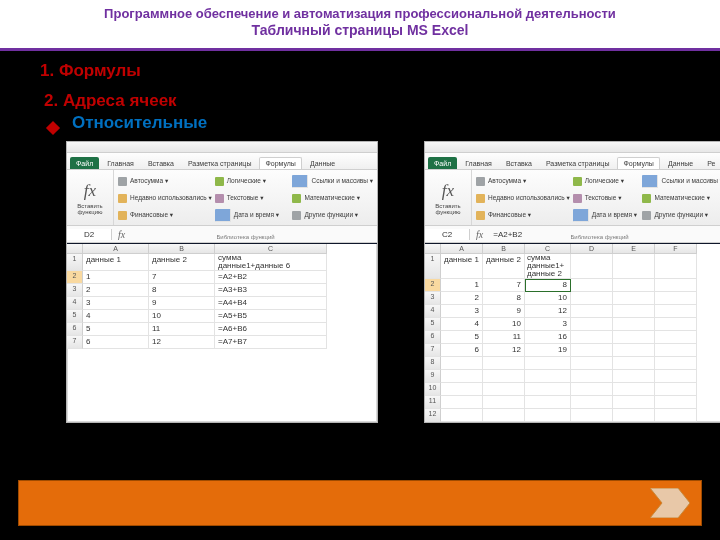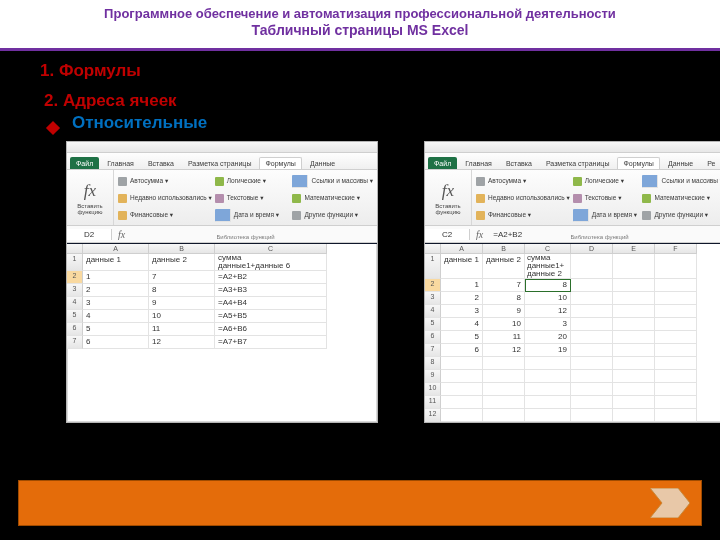--- a/index.html
+++ b/index.html
@@ -289,21 +289,21 @@
         <div class="c r">4</div>
         <div class="c r">10</div>
         <div class="c r">3</div>
         <div class="c"></div>
             <div class="c"></div>
             <div class="c"></div>
 
         <div class="rh">6</div>
         <div class="c r">5</div>
         <div class="c r">11</div>
-        <div class="c r">20</div>
+        <div class="c r">16</div>
         <div class="c"></div>
             <div class="c"></div>
             <div class="c"></div>
 
         <div class="rh">7</div>
         <div class="c r">6</div>
         <div class="c r">12</div>
         <div class="c r">19</div>
         <div class="c"></div>
             <div class="c"></div>

